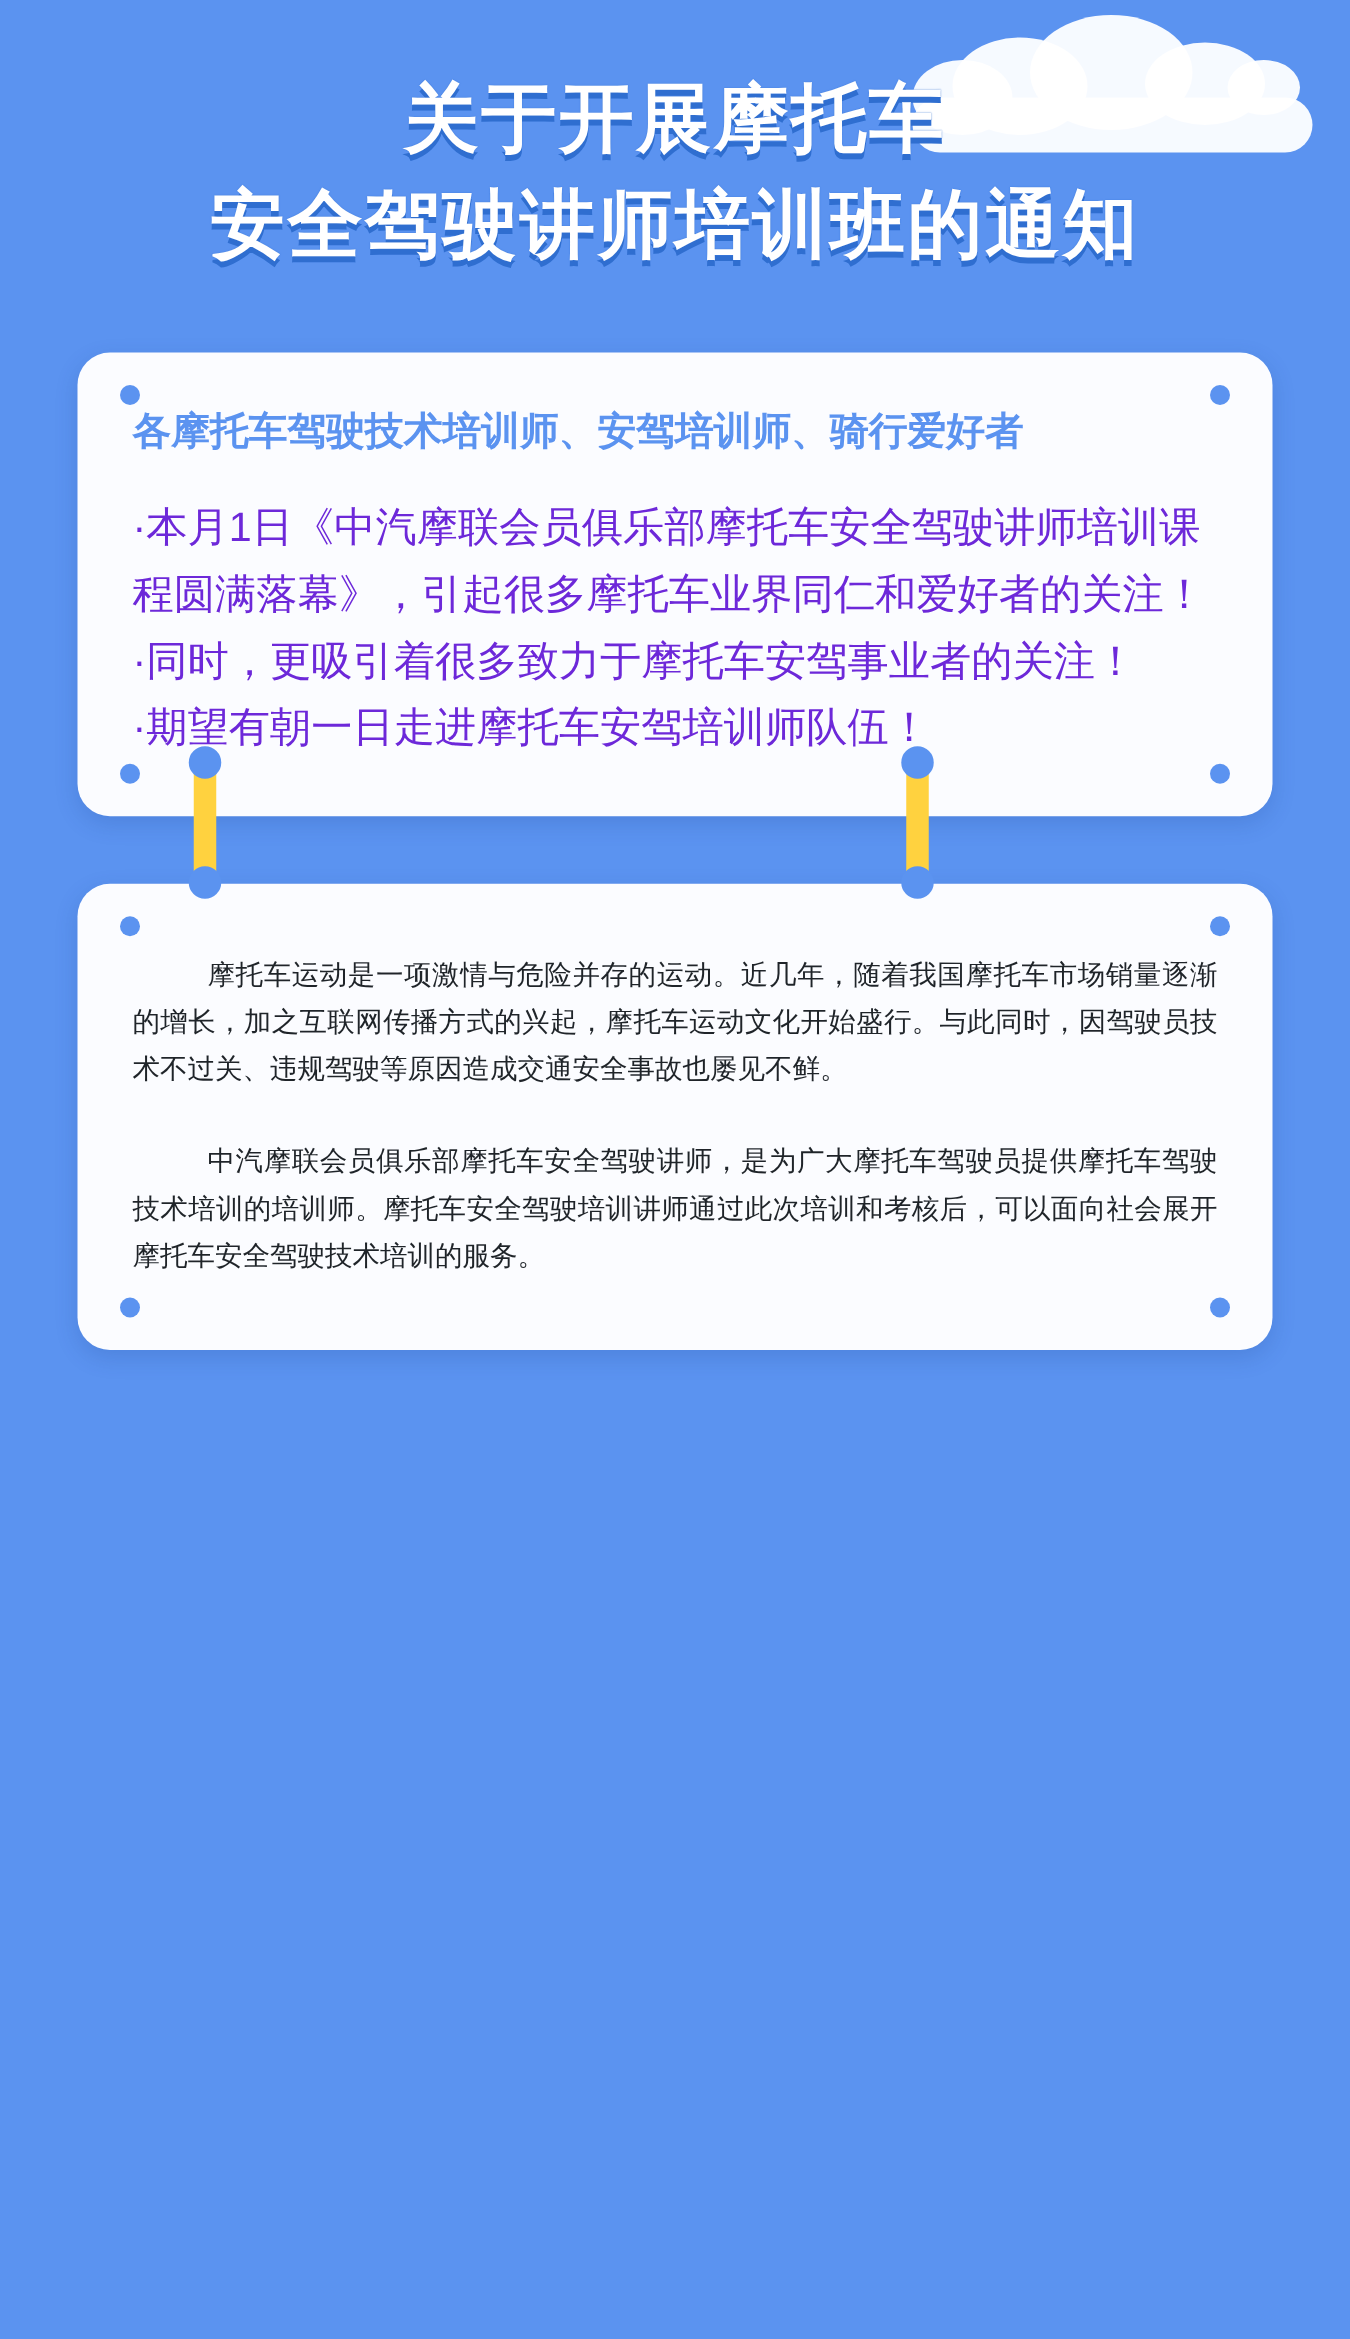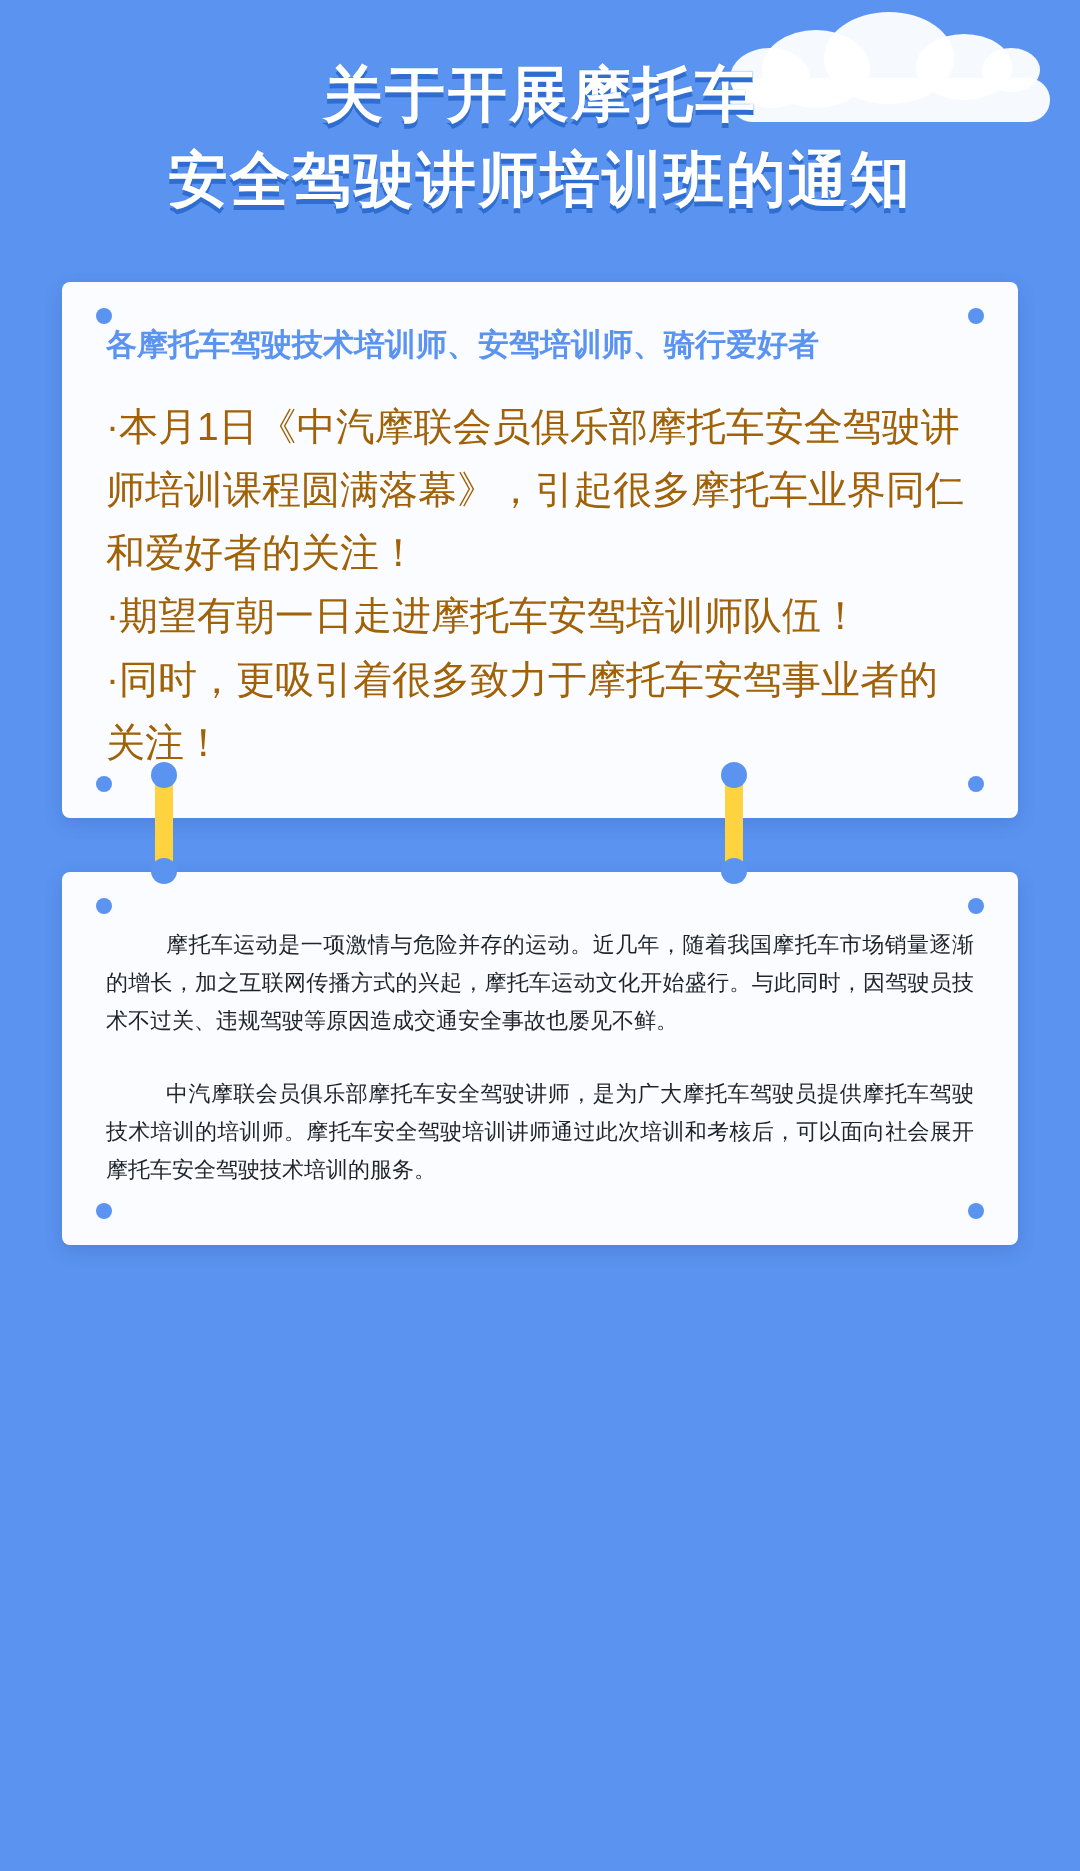--- a/index.html
+++ b/index.html
@@ -60,21 +60,21 @@
     text-shadow:
       0 5px 0 #2f6ed0,
       0 0 1px #2f6ed0;
   }
 
   
   .card {
     position: relative;
     margin: 0 62px;
     background: #fbfcff;
-    border-radius: 8px;
+    border-radius: 26px;
     box-shadow: 0 6px 18px rgba(20, 60, 140, 0.18);
   }
   .card-1 {
     margin-top: 60px;
     padding: 40px 44px 44px 44px;
   }
   .card-2 {
     margin-top: 54px;
     padding: 54px 44px 56px 44px;
   }
@@ -114,22 +114,22 @@
 
   
   .salutation {
     color: #5b93f0;
     font-weight: bold;
     font-size: 31px;
     line-height: 1.5;
     margin-bottom: 26px;
   }
   .bullet-line {
-    color: #a16207;
-    font-size: 39px;
+    color: #6d28d9;
+    font-size: 33px;
     line-height: 1.62;
     font-weight: 500;
     text-indent: 0;
   }
   .body-para {
     color: #1f2429;
     font-size: 22px;
     line-height: 1.72;
     text-indent: 60px;
     text-align: justify;
@@ -155,22 +155,22 @@
 </div>
 
 <div class="card card-1">
   <span class="dot tl"></span>
   <span class="dot tr"></span>
   <span class="dot bl"></span>
   <span class="dot br"></span>
 
   <div class="salutation">各摩托车驾驶技术培训师、安驾培训师、骑行爱好者</div>
   <div class="bullet-line">·本月1日《中汽摩联会员俱乐部摩托车安全驾驶讲师培训课程圆满落幕》，引起很多摩托车业界同仁和爱好者的关注！</div>
+  <div class="bullet-line">·同时，更吸引着很多致力于摩托车安驾事业者的关注！</div>
   <div class="bullet-line">·期望有朝一日走进摩托车安驾培训师队伍！</div>
-  <div class="bullet-line">·同时，更吸引着很多致力于摩托车安驾事业者的关注！</div>
 </div>
 
 <div style="position:relative;height:0;">
   <div class="strap strap-left" style="top:-48px;"></div>
   <div class="strap strap-right" style="top:-48px;"></div>
   <div class="strap-ring" style="left:151px;top:-56px;"></div>
   <div class="strap-ring" style="left:721px;top:-56px;"></div>
   <div class="strap-ring" style="left:151px;top:40px;"></div>
   <div class="strap-ring" style="left:721px;top:40px;"></div>
 </div>

